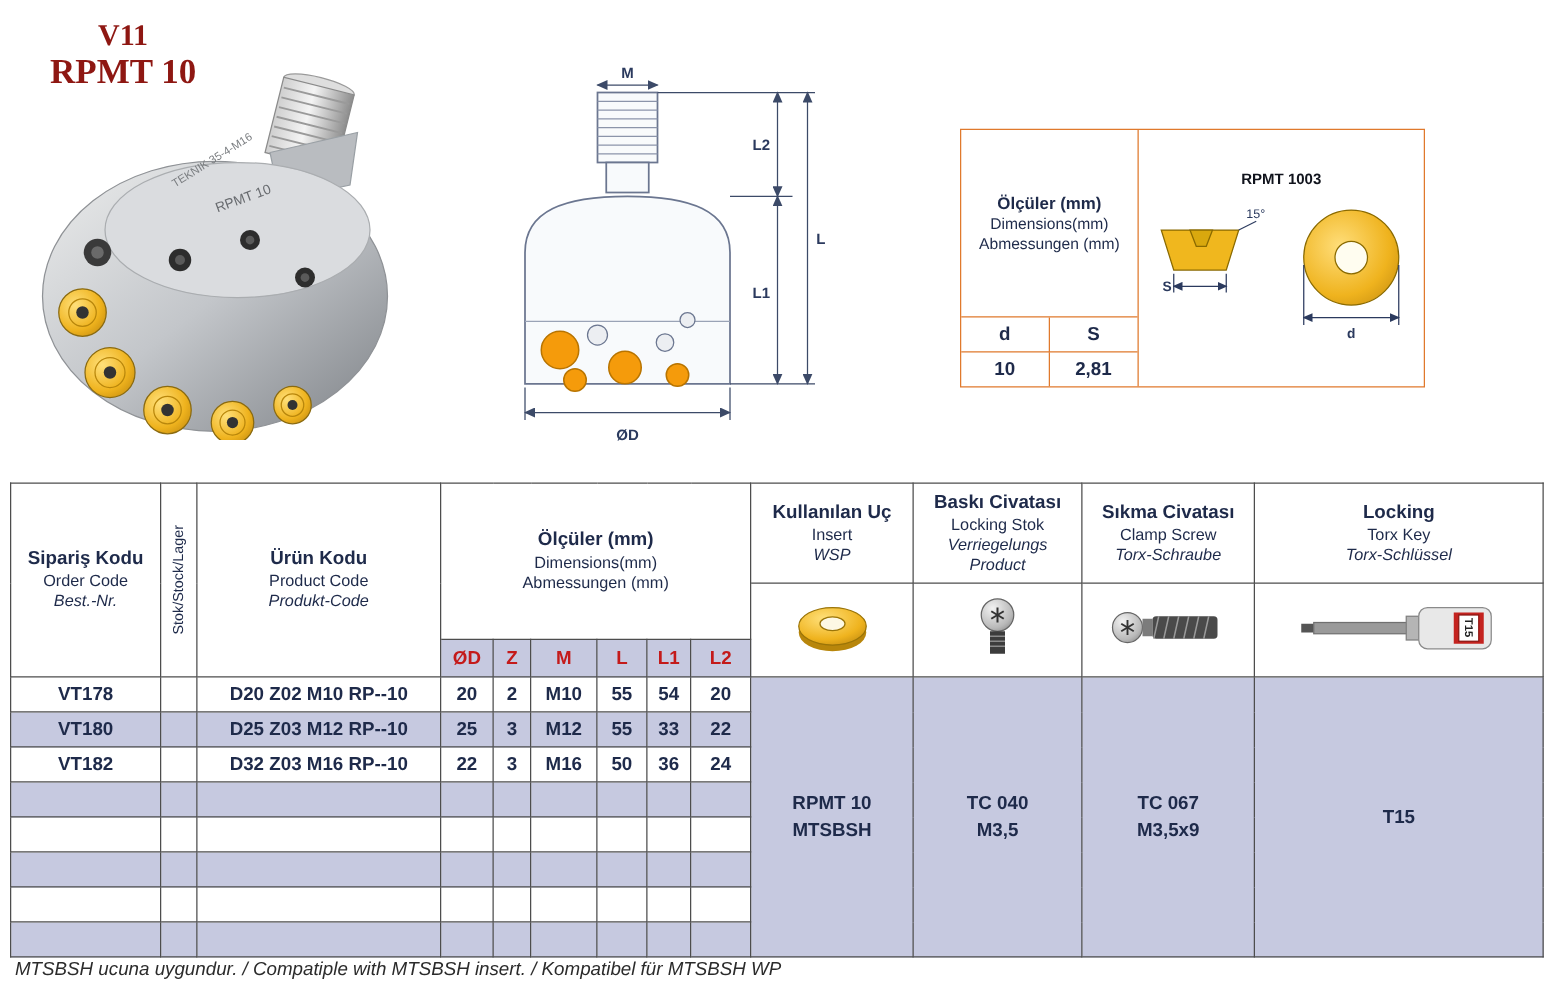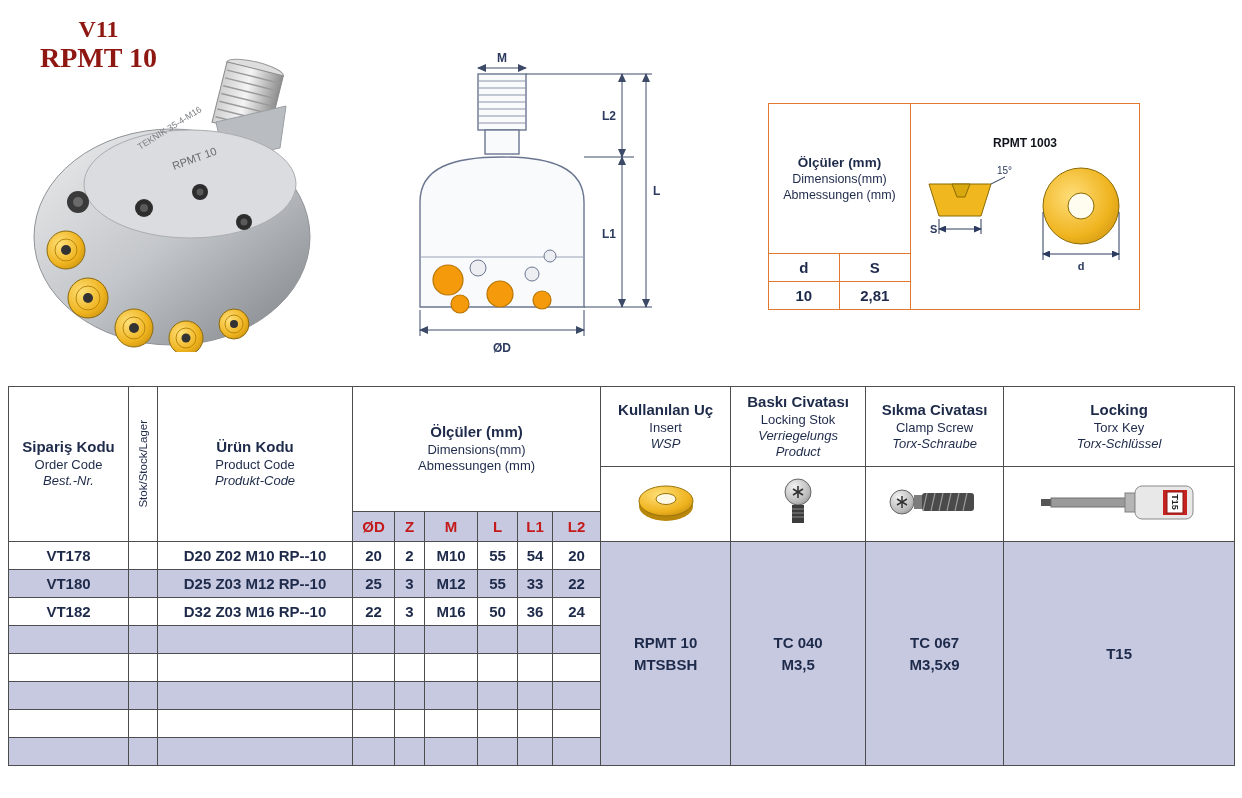--- a/index.html
+++ b/index.html
@@ -451,14 +451,15 @@
           <td></td>
           <td></td>
           <td></td>
           <td></td>
           <td></td>
           <td></td>
       </tr>
     </tbody>
   </table>
 
+  <div class="footer-note">MTSBSH ucuna uygundur. / Compatiple with MTSBSH insert. / Kompatibel für MTSBSH WP</div>
 
 </div>
 
 </body></html>

